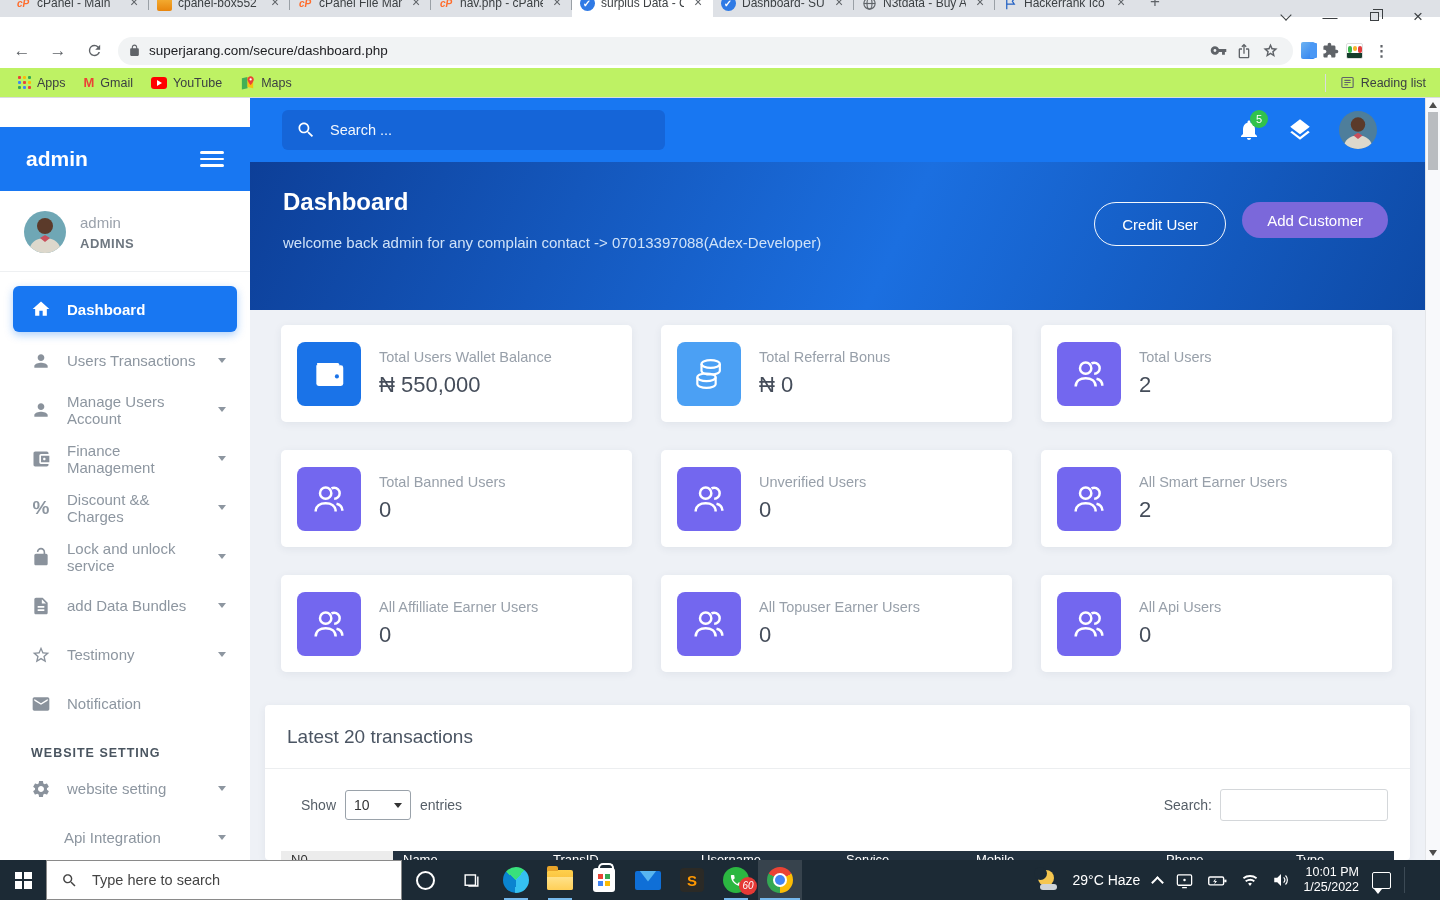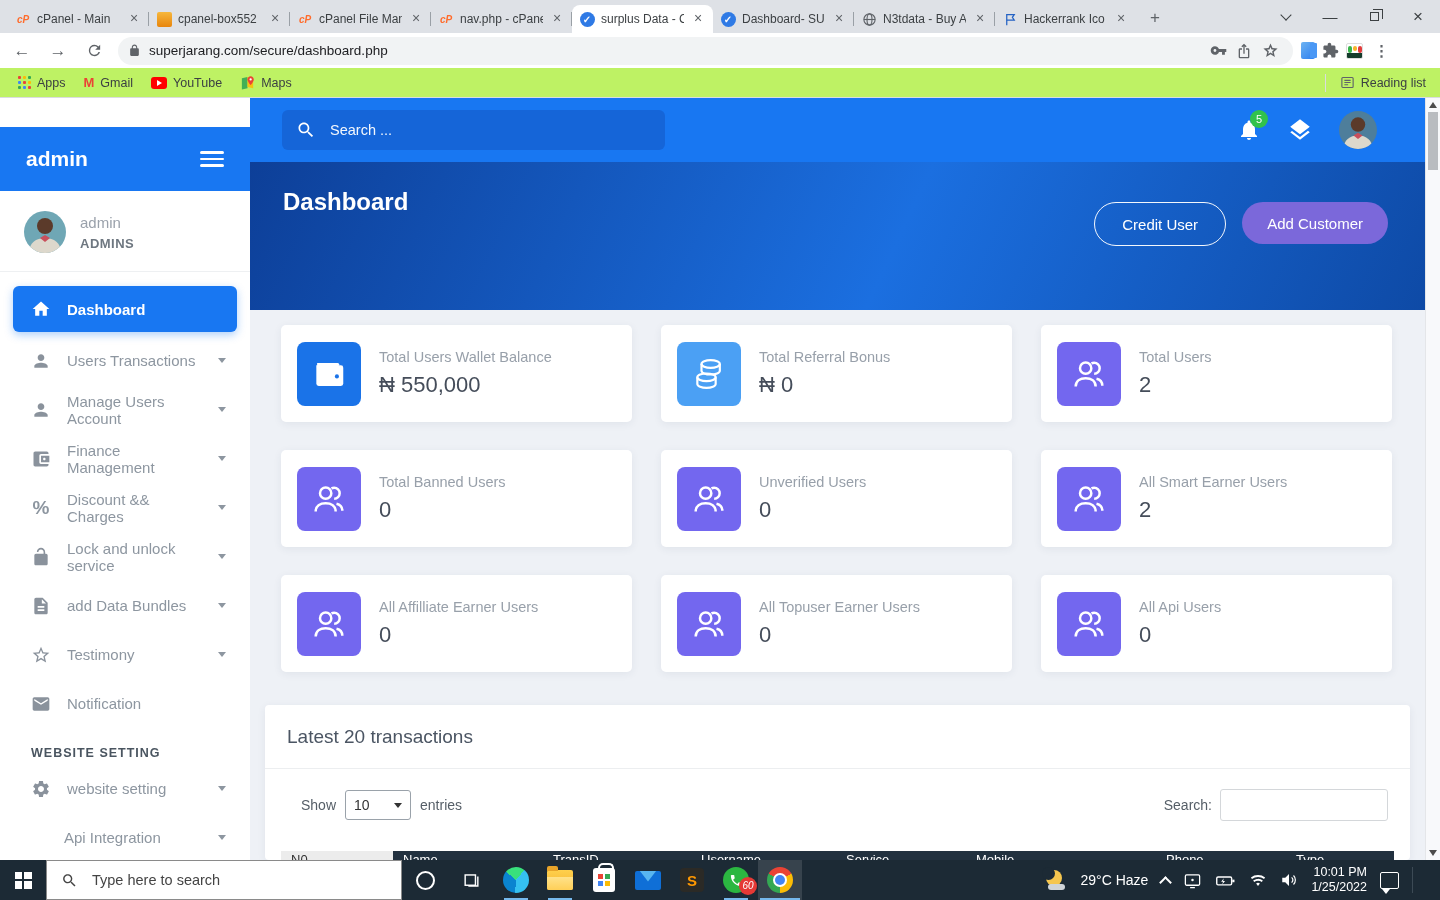--- a/index.html
+++ b/index.html
@@ -1,20 +1,20 @@
 <!DOCTYPE html>
 <html><head>
 <meta charset="utf-8">
 <style>
   html,body{margin:0;padding:0;background:#fff;}
   *{box-sizing:border-box;font-family:"Liberation Sans",sans-serif;}
   #screen{position:relative;width:1440px;height:900px;overflow:hidden;background:#fff;}
 
   
-  .tabstrip{position:absolute;left:0;top:0;width:1440px;height:33px;background:#dee1e6;display:flex;align-items:flex-end;padding-left:8px;}
+  .tabstrip{position:absolute;left:0;top:0;width:1440px;height:17px;background:#dee1e6;display:flex;align-items:flex-end;padding-left:8px;}
   .tab{width:141px;height:28px;display:flex;align-items:center;gap:6px;padding:0 7px;font-size:12px;color:#3c4043;position:relative;}
   .tab .sep{position:absolute;right:0;top:7px;height:14px;width:1px;background:#9aa0a6;}
   .tab.active{background:#fff;border-radius:8px 8px 0 0;}
   .tab-title{flex:1;white-space:nowrap;overflow:hidden;}
   .tab-x{color:#5f6368;font-size:14px;line-height:14px;width:16px;height:16px;text-align:center;border-radius:50%;}
   .fav{width:16px;height:16px;flex:0 0 16px;display:flex;align-items:center;justify-content:center;}
   .fav-cp{color:#ff6c2c;font-weight:bold;font-style:italic;font-size:10px;}
   .fav-pma{width:15px;height:15px;border-radius:2px;background:linear-gradient(180deg,#f6b73c,#e8850c);}
   .fav-check{width:15px;height:15px;border-radius:50%;background:#2f7ae5;color:#fff;font-size:10px;line-height:15px;text-align:center;font-weight:bold;}
   .newtab{width:26px;height:26px;margin:0 0 2px 6px;font-size:17px;color:#5f6368;text-align:center;line-height:26px;}
@@ -79,21 +79,21 @@
   .nav-right{margin-left:auto;display:flex;align-items:center;gap:26px;margin-right:48px;}
   .bellwrap{position:relative;}
   .badge5{position:absolute;right:-7px;top:-8px;width:18px;height:18px;border-radius:50%;background:#31c24c;color:#fff;font-size:11px;line-height:18px;text-align:center;}
   .nav-avatar{width:38px;height:38px;border-radius:50%;overflow:hidden;}
 
   .hero{position:absolute;left:0;top:64px;width:100%;height:148px;background:linear-gradient(115deg,#0d3f98 0%,#1b6fe0 55%,#0e4aa6 100%);}
   .hero-title{position:absolute;left:33px;top:26px;color:#fff;font-size:24px;font-weight:bold;}
   .hero-sub{position:absolute;left:33px;top:72px;color:#cfe2f8;font-size:15px;}
   .hero-btns{position:absolute;right:37px;top:40px;display:flex;gap:16px;}
   .btn-outline{height:44px;padding:0 27px;border:1px solid rgba(255,255,255,.95);border-radius:22px;color:#fff;font-size:15px;display:flex;align-items:center;background:transparent;}
-  .btn-purple{height:42px;padding:0 25px;border:none;border-radius:22px;color:#fff;font-size:15px;display:flex;align-items:center;background:#7b68da;}
+  .btn-purple{height:36px;padding:0 25px;border:none;border-radius:22px;color:#fff;font-size:15px;display:flex;align-items:center;background:#7b68da;}
 
   .card{position:absolute;width:351px;height:97px;background:#fff;border-radius:5px;box-shadow:0 2px 8px rgba(40,60,90,.07);display:flex;align-items:center;padding:0 16px;gap:18px;}
   .cicon{width:64px;height:64px;border-radius:8px;display:flex;align-items:center;justify-content:center;flex:0 0 64px;}
   .ci-blue{background:#1a73e8;}
   .ci-sky{background:#4ba0f4;}
   .ci-purple{background:#7367ef;}
   .clabel{color:#98a0aa;font-size:14.5px;}
   .cvalue{color:#454d5a;font-size:22px;margin-top:7px;}
 
   .trxpanel{position:absolute;left:15px;top:607px;width:1145px;height:155px;background:#fff;border-radius:4px;box-shadow:0 2px 8px rgba(40,60,90,.07);overflow:hidden;}
@@ -137,21 +137,21 @@
   .storebag:before{content:"";position:absolute;left:5px;top:-5px;width:12px;height:8px;border:2px solid #fff;border-bottom:none;border-radius:5px 5px 0 0;}
   .storegrid{position:absolute;left:5px;top:6px;width:12px;height:12px;display:grid;grid-template-columns:1fr 1fr;grid-template-rows:1fr 1fr;gap:1.5px;}
   .mailic{width:26px;height:19px;background:#0f6fd7;position:relative;overflow:hidden;border-radius:2px;}
   .mailic:before{content:"";position:absolute;left:-4px;top:-11px;width:34px;height:22px;background:#58b6f0;transform:rotate(0deg);clip-path:polygon(0 0,100% 0,50% 100%);}
   .sublime{width:24px;height:24px;background:#2b2a26;border-radius:4px;color:#ff9800;font-weight:bold;font-size:15px;display:flex;align-items:center;justify-content:center;}
   .whats{width:26px;height:26px;border-radius:50%;background:#2bb741;display:flex;align-items:center;justify-content:center;position:relative;}
   .wabadge{position:absolute;right:-8px;bottom:-2px;min-width:18px;height:18px;border-radius:9px;background:#e53935;color:#fff;font-size:10px;line-height:18px;text-align:center;padding:0 2px;font-style:italic;}
   .chromelogo{width:26px;height:26px;border-radius:50%;background:conic-gradient(from -60deg,#ea4335 0 120deg,#fbbc05 120deg 240deg,#34a853 240deg 360deg);position:relative;}
   .chromelogo:before{content:"";position:absolute;left:50%;top:50%;width:14px;height:14px;margin:-7px 0 0 -7px;background:#fff;border-radius:50%;}
   .chromelogo:after{content:"";position:absolute;left:50%;top:50%;width:10px;height:10px;margin:-5px 0 0 -5px;background:#4285f4;border-radius:50%;}
-  .tray{margin-left:auto;display:flex;align-items:center;gap:13px;padding-right:6px;font-size:14px;}
+  .tray{margin-left:auto;display:flex;align-items:center;gap:13px;padding-right:14px;font-size:14px;}
   .moonic{width:24px;height:20px;position:relative;}
   .moonic .moon{position:absolute;left:2px;top:0;width:16px;height:16px;border-radius:50%;background:#f5c64f;}
   .moonic .bite{position:absolute;left:-2px;top:-3px;width:13px;height:13px;border-radius:50%;background:#1c2a35;}
   .moonic .cloud{position:absolute;left:4px;bottom:0;width:17px;height:6px;border-radius:4px;background:#cfd4d8;}
   .chev-up{width:9px;height:9px;border-left:2px solid #fff;border-top:2px solid #fff;transform:rotate(45deg);margin-top:4px;}
   .timeblock{text-align:right;font-size:12.5px;line-height:15px;}
   .tb-div{width:1px;height:26px;background:#3c4a55;}
   .showdesk{width:8px;height:40px;}
   .actioncenter{width:19px;height:17px;border:1.8px solid #fff;border-radius:2px;position:relative;}
   .actioncenter:before{content:"";position:absolute;left:1px;bottom:-6px;border-left:4px solid transparent;border-right:4px solid transparent;border-top:5px solid #fff;}
@@ -571,20 +571,21 @@
               <circle cx="21" cy="15" r="8" fill="#5b3a2a"></circle>
               <path d="M5 42c0-10 7-15 16-15s16 5 16 15z" fill="#ddd8cc"></path>
               <path d="M16 27l5 4 5-4-5-3z" fill="#c94f5b"></path>
             </svg>
         </span>
       </div>
     </div>
 
     <div class="hero">
       <div class="hero-title">Dashboard</div>
+      <div class="hero-sub">welcome back admin for any complain contact -&gt; 07013397088(Adex-Developer)</div>
       <div class="hero-btns">
         <button class="btn-outline">Credit User</button>
         <button class="btn-purple">Add Customer</button>
       </div>
     </div>
 
     <div class="card" style="left:31px;top:227px">
       <span class="cicon ci-blue">
           <svg width="38" height="38" viewBox="0 0 24 24">
             <use href="#i-walletw"></use>

